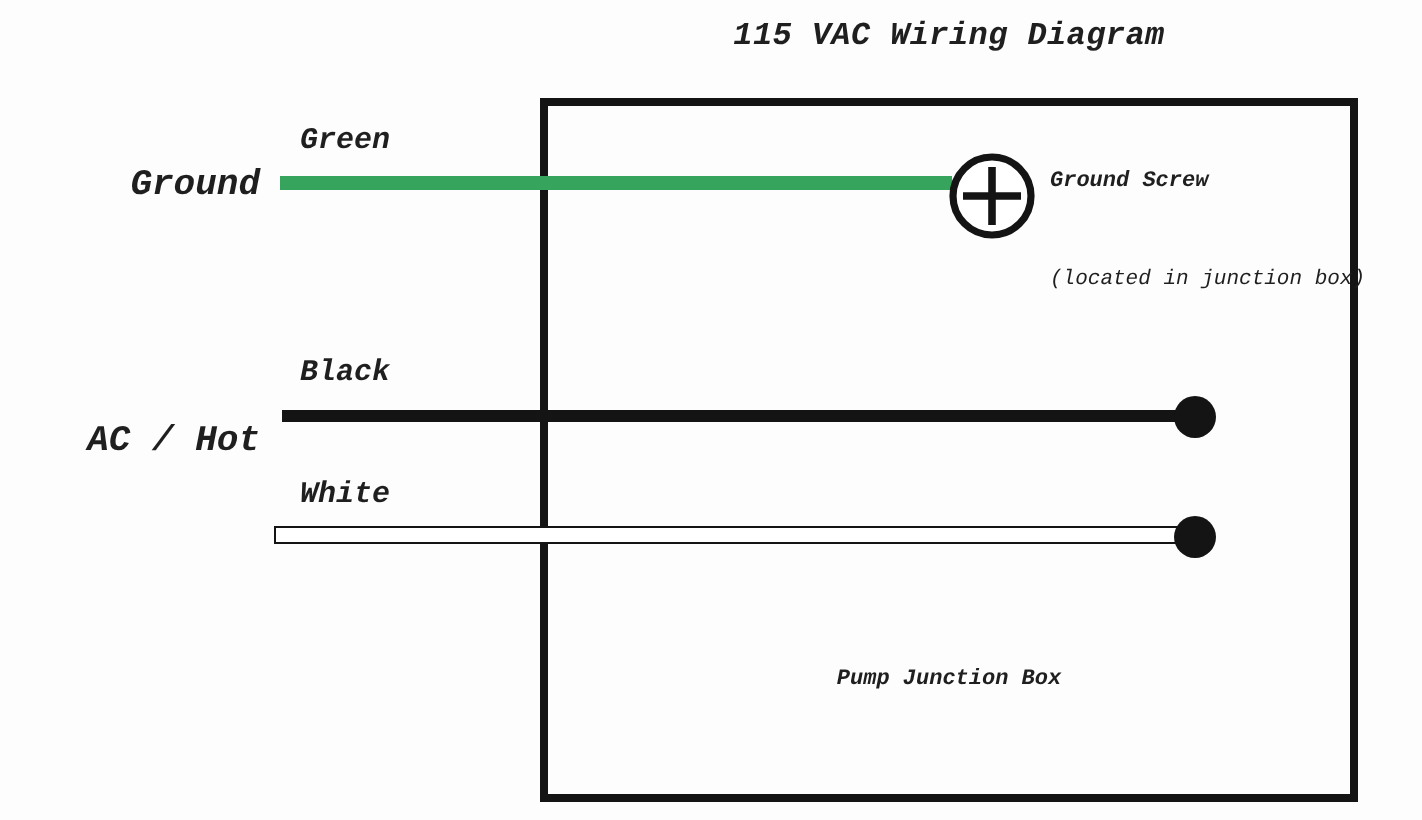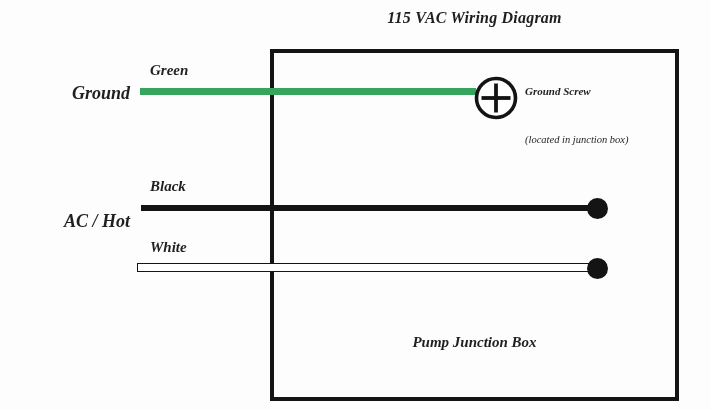--- a/index.html
+++ b/index.html
@@ -5,21 +5,21 @@
   html, body {
     margin: 0;
     padding: 0;
     background: #ffffff;
   }
   .stage {
     position: relative;
     width: 711px;
     height: 410px;
     background: #fdfdfd;
-    font-family: Liberation Serif, serif;
+    font-family: Liberation Mono, monospace;
     font-style: italic;
     color: #1f1f1f;
     overflow: hidden;
   }
   .abs { position: absolute; }
 
   .diagram-title {
     left: 270px;
     top: 9px;
     width: 409px;
@@ -37,21 +37,21 @@
     border: 4px solid #141414;
     box-sizing: border-box;
     background: transparent;
   }
 
   .junction-box-label {
     left: 270px;
     top: 334px;
     width: 409px;
     text-align: center;
-    font-size: 15px;
+    font-size: 11px;
     font-weight: 600;
   }
 
   .terminal-label {
     left: 28px;
     width: 102px;
     text-align: right;
     font-size: 18px;
     font-weight: 600;
   }

